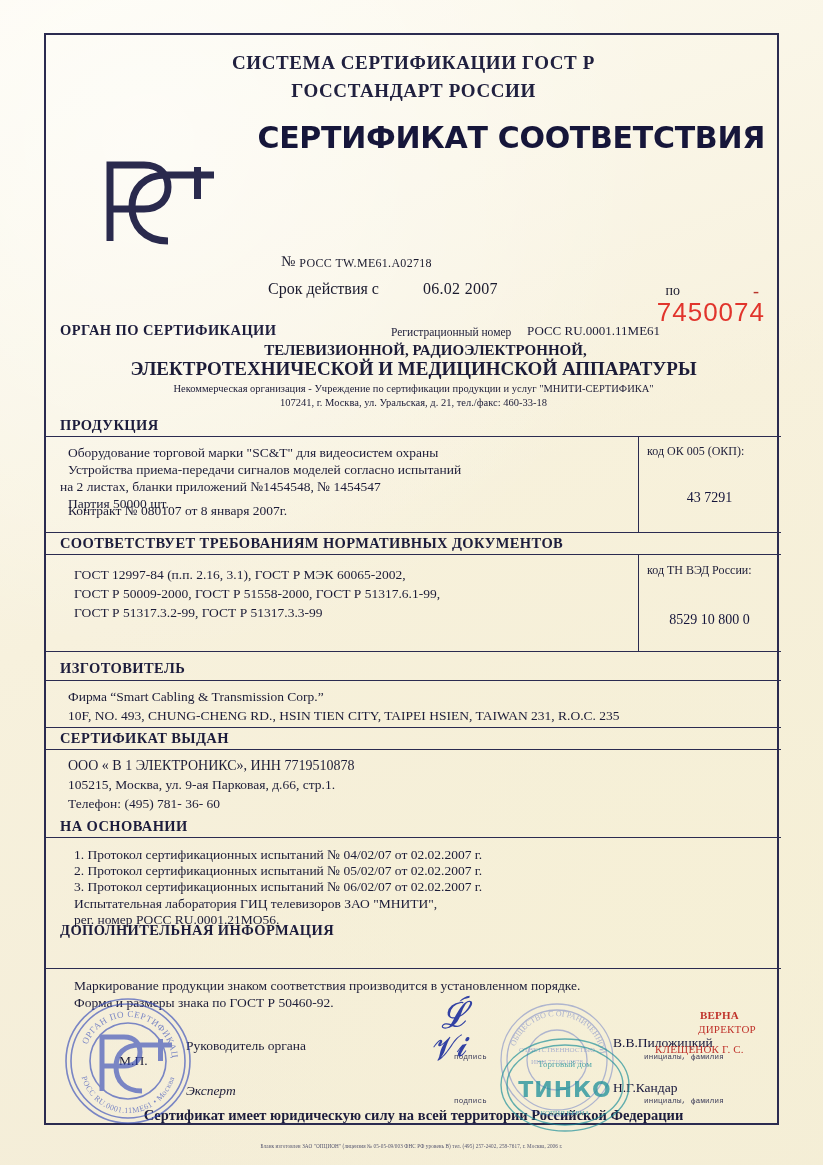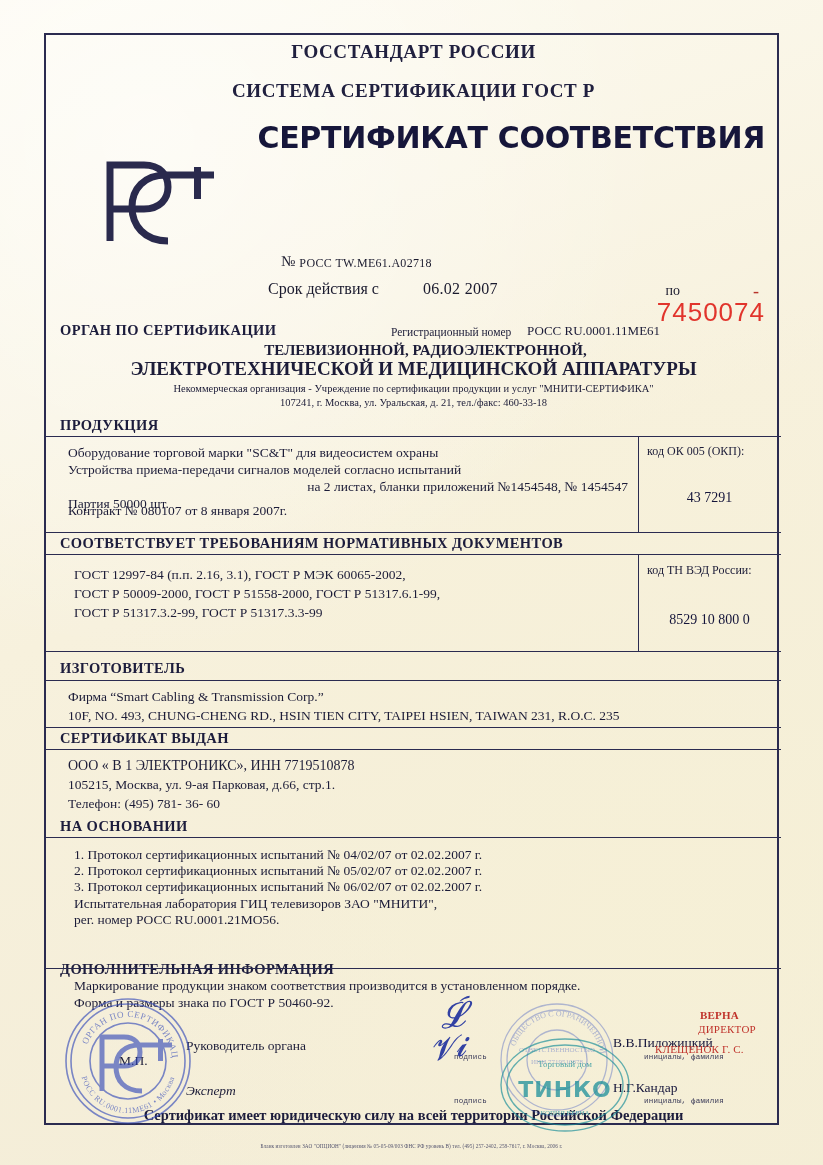--- a/index.html
+++ b/index.html
@@ -245,22 +245,22 @@
     letter-spacing: 0.2px;
   }
 </style>
 </head>
 <body>
 
 <div class="page">
   <div class="frame">
     <div class="inner">
 
+      <div class="hdr hdr1">СИСТЕМА СЕРТИФИКАЦИИ ГОСТ Р</div>
       <div class="hdr hdr2">ГОССТАНДАРТ РОССИИ</div>
-      <div class="hdr hdr1">СИСТЕМА СЕРТИФИКАЦИИ ГОСТ Р</div>
 
       <div class="title">СЕРТИФИКАТ СООТВЕТСТВИЯ</div>
 
       <div class="emblem">
         <svg width="128" height="92" viewBox="0 0 128 92">
           <g fill="none" stroke="#2a2a4d" stroke-width="7">
             <path d="M12 86 L12 10 L46 10 C62 10 70 20 70 32 C70 44 62 54 46 54 L12 54"></path>
             <path d="M70 86 C46 86 34 70 34 52 C34 34 46 20 68 20 L116 20"></path>
           </g>
           <rect x="96" y="12" width="7" height="32" fill="#2a2a4d"></rect>
@@ -290,21 +290,21 @@
       <div class="small-text center" style="left:0; top:361px; width:735px; font-size:10.5px;">107241, г. Москва, ул. Уральская, д. 21, тел./факс: 460-33-18</div>
 
       <div class="sec-label" style="left:14px; top:382px;">ПРОДУКЦИЯ</div>
       <div class="hline" style="top:401px;"></div>
       <div class="vline" style="left:592px; top:401px; height:96px;"></div>
       <div class="boxlabel" style="left:601px; top:409px;">код ОК 005 (ОКП):</div>
       <div class="boxval" style="left:592px; top:455px; width:143px;">43 7291</div>
 
       <div class="body-text" style="left:22px; top:410px; width:560px;">Оборудование торговой марки "SC&amp;T" для видеосистем  охраны</div>
       <div class="body-text" style="left:22px; top:427px; width:560px;">Устройства приема-передачи сигналов моделей согласно испытаний</div>
-      <div class="body-text" style="left:22px; top:444px; width:560px;text-align:right;">на 2 листах, бланки приложений №1454548, № 1454547</div>
+      <div class="body-text" style="left:14px; top:444px; width:560px;">на 2 листах, бланки приложений №1454548, № 1454547</div>
       <div class="body-text" style="left:22px; top:461px; width:560px;">Партия  50000 шт.</div>
       <div class="body-text" style="left:22px; top:450px; width:560px;margin-top:18px;">Контракт № 080107 от 8 января 2007г.</div>
 
       <div class="hline" style="top:497px;"></div>
       <div class="sec-label" style="left:14px; top:500px;">СООТВЕТСТВУЕТ ТРЕБОВАНИЯМ НОРМАТИВНЫХ ДОКУМЕНТОВ</div>
       <div class="hline" style="top:519px;"></div>
       <div class="vline" style="left:592px; top:519px; height:97px;"></div>
       <div class="boxlabel" style="left:601px; top:528px;">код ТН ВЭД России:</div>
       <div class="boxval" style="left:592px; top:577px; width:143px;">8529 10 800 0</div>
 
@@ -327,21 +327,21 @@
       <div class="body-text" style="left:22px; top:761px; width:700px;">Телефон: (495) 781- 36- 60</div>
 
       <div class="sec-label" style="left:14px; top:783px;">НА ОСНОВАНИИ</div>
       <div class="hline" style="top:802px;"></div>
       <div class="body-text" style="left:28px; top:812px; width:700px;">1. Протокол сертификационных испытаний № 04/02/07 от  02.02.2007 г.</div>
       <div class="body-text" style="left:28px; top:828px; width:700px;">2. Протокол сертификационных испытаний № 05/02/07 от  02.02.2007 г.</div>
       <div class="body-text" style="left:28px; top:844px; width:700px;">3. Протокол сертификационных испытаний № 06/02/07 от  02.02.2007 г.</div>
       <div class="body-text" style="left:28px; top:861px; width:700px;">Испытательная лаборатория ГИЦ телевизоров ЗАО "МНИТИ",</div>
       <div class="body-text" style="left:28px; top:877px; width:700px;">рег. номер РОСС RU.0001.21МО56.</div>
 
-      <div class="sec-label" style="left:14px; top:926px;">ДОПОЛНИТЕЛЬНАЯ ИНФОРМАЦИЯ</div>
+      <div class="sec-label" style="left:14px; top:887px;">ДОПОЛНИТЕЛЬНАЯ ИНФОРМАЦИЯ</div>
       <div class="hline" style="top:933px;"></div>
       <div class="body-text" style="left:28px; top:943px; width:700px;">Маркирование продукции знаком соответствия производится в установленном порядке.</div>
       <div class="body-text" style="left:28px; top:960px; width:700px;">Форма и размеры знака по ГОСТ Р 50460-92.</div>
 
       <div class="sig-label" style="left:140px; top:1003px;">Руководитель органа</div>
       <div class="sig-label" style="left:73px; top:1018px;">М.П.</div>
       <div class="sig-caption" style="left:408px; top:1018px;">подпись</div>
       <div class="sig-name" style="left:567px; top:1000px;">В.В.Пиложицкий</div>
       <div class="sig-caption" style="left:598px; top:1018px;">инициалы, фамилия</div>
 

